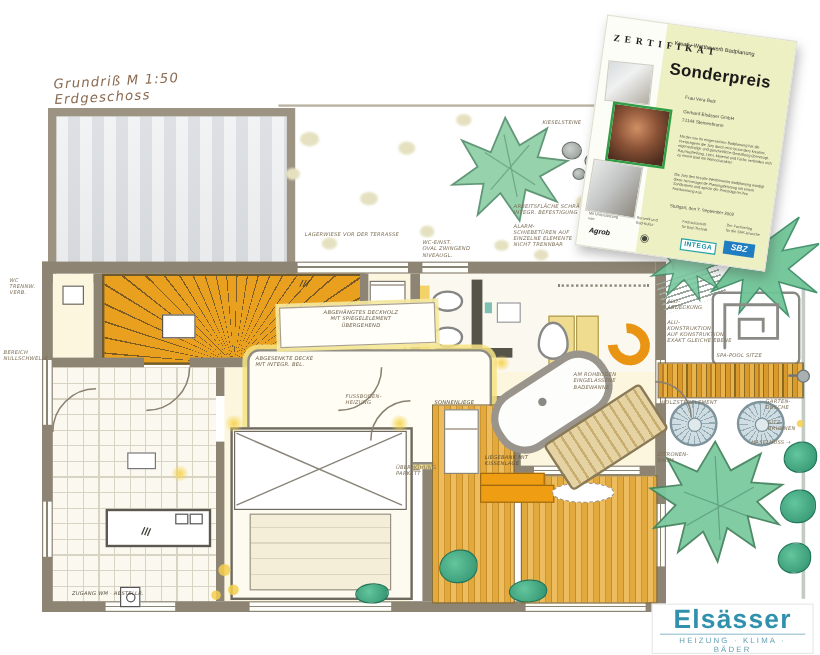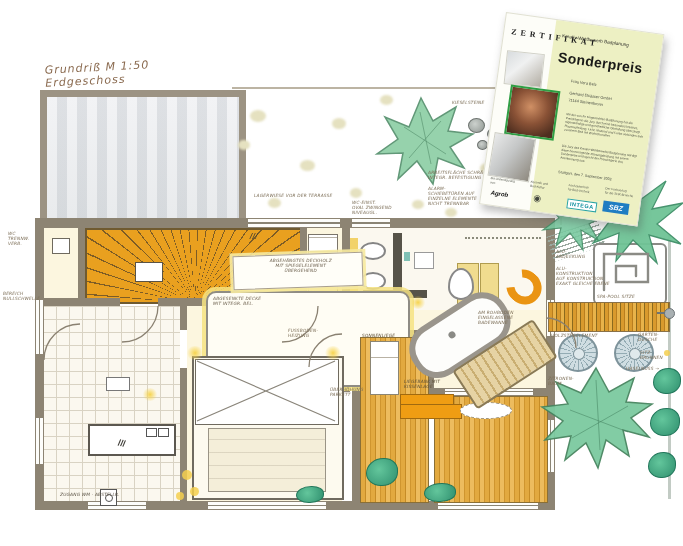--- a/index.html
+++ b/index.html
@@ -299,14 +299,19 @@
 für die SHK-Branche</div>
 
     <div class="abs" style="left:9px;top:177px;font-size:6px;font-weight:bold;font-style:italic;color:#111;">Agrob</div>
     <div class="abs" style="left:52px;top:174px;font-size:9px;color:#44483f;">◉</div>
     <div class="abs" style="left:86px;top:175px;width:28px;height:8px;border:1px solid #2aa3a0;background:#fff;color:#0f8f9e;
                 font-size:5.5px;font-weight:bold;text-align:center;line-height:8px;letter-spacing:.5px;">INTEGA</div>
     <div class="abs" style="left:122px;top:172px;width:26px;height:11px;background:#1f7dc2;color:#fff;font-size:7px;
                 font-weight:bold;font-style:italic;text-align:center;line-height:11px;">SBZ</div>
   </div>
 
+  <div class="brandbox">
+    <div style="font-weight:bold;font-size:22px;color:#3191ad;letter-spacing:1px;line-height:24px;">Elsässer</div>
+    <div style="margin:0 6px;border-top:1px solid #9cc4d2;padding-top:2px;font-size:6.5px;
+                letter-spacing:1.8px;color:#64a0b4;">HEIZUNG · KLIMA · BÄDER</div>
+  </div>
 
 </div>
 
 </body></html>

